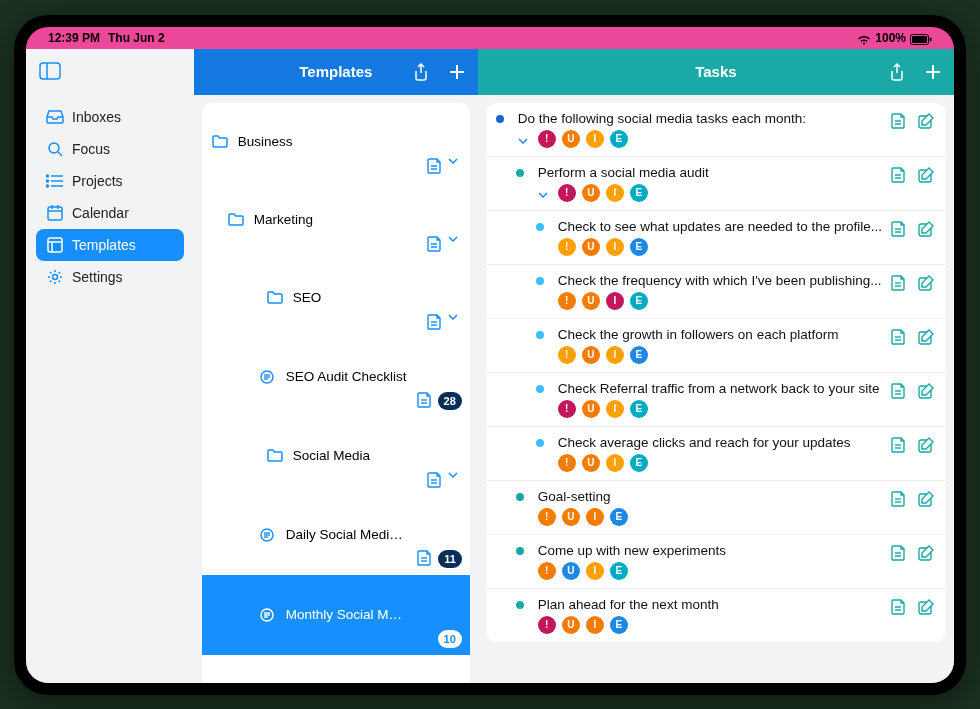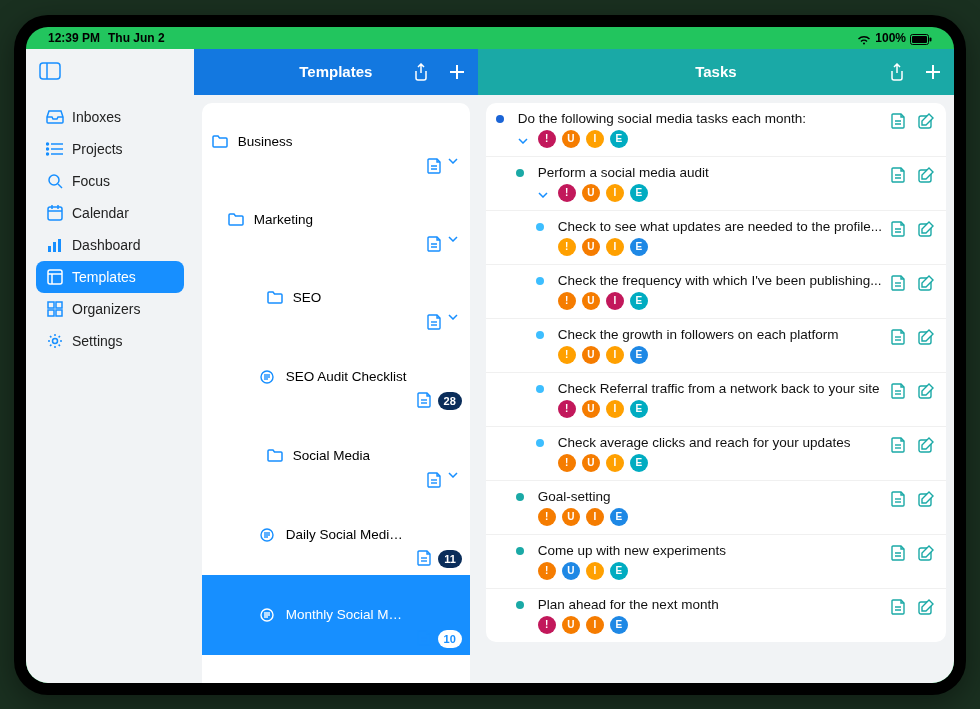--- a/index.html
+++ b/index.html
@@ -18,21 +18,21 @@
   height: 680px;
   background: #000;
   border-radius: 34px;
   padding: 12px;
   box-shadow: 0 8px 30px rgba(0,0,0,0.4);
 }
 
 .screen {
   width: 100%;
   height: 100%;
-  background: #22c55e;
+  background: #ec4899;
   border-radius: 22px;
   overflow: hidden;
   display: flex;
   flex-direction: column;
 }
 
 .status-bar {
   height: 22px;
   display: flex;
   justify-content: space-between;
@@ -241,81 +241,60 @@
               <span class="ic">
                 <svg width="18" height="14" viewBox="0 0 18 14" fill="none" stroke="currentColor" stroke-width="1.5">
                   <path d="M1 7l2-6h12l2 6v5a1 1 0 01-1 1H2a1 1 0 01-1-1z"></path>
                   <path d="M1 7h5l1 2h4l1-2h5"></path>
                 </svg>
               </span>
               <span>Inboxes</span>
             </div>
             <div class="nav-item">
               <span class="ic">
+                <svg width="16" height="16" viewBox="0 0 16 16" fill="none" stroke="currentColor" stroke-width="1.5">
+                  <circle cx="7" cy="7" r="5"></circle>
+                  <line x1="11" y1="11" x2="15" y2="15"></line>
+                </svg>
+              </span>
+              <span>Focus</span>
+            </div>
+            <div class="nav-item">
+              <span class="ic">
                 <svg width="18" height="14" viewBox="0 0 18 14" stroke="currentColor" stroke-width="1.5">
                   <line x1="5" y1="2" x2="17" y2="2"></line>
                   <line x1="5" y1="7" x2="17" y2="7"></line>
                   <line x1="5" y1="12" x2="17" y2="12"></line>
                   <circle cx="1.5" cy="2" r="1" fill="currentColor"></circle>
                   <circle cx="1.5" cy="7" r="1" fill="currentColor"></circle>
                   <circle cx="1.5" cy="12" r="1" fill="currentColor"></circle>
                 </svg>
               </span>
               <span>Projects</span>
             </div>
             <div class="nav-item">
               <span class="ic">
                 <svg width="16" height="16" viewBox="0 0 16 16" fill="none" stroke="currentColor" stroke-width="1.5">
-                  <circle cx="7" cy="7" r="5"></circle>
-                  <line x1="11" y1="11" x2="15" y2="15"></line>
-                </svg>
-              </span>
-              <span>Focus</span>
-            </div>
-            <div class="nav-item">
-              <span class="ic">
-                <svg width="16" height="16" viewBox="0 0 16 16" fill="none" stroke="currentColor" stroke-width="1.5">
                   <rect x="1" y="2" width="14" height="13" rx="2"></rect>
                   <line x1="1" y1="6" x2="15" y2="6"></line>
                   <line x1="5" y1="0" x2="5" y2="4"></line>
                   <line x1="11" y1="0" x2="11" y2="4"></line>
                 </svg>
               </span>
               <span>Calendar</span>
-            </div>
-            <div class="nav-item">
-              <span class="ic">
-                <svg width="16" height="14" viewBox="0 0 16 14" fill="currentColor">
-                  <rect x="1" y="8" width="3" height="6"></rect>
-                  <rect x="6" y="4" width="3" height="10"></rect>
-                  <rect x="11" y="1" width="3" height="13"></rect>
-                </svg>
-              </span>
-              <span>Dashboard</span>
             </div>
             <div class="nav-item active">
               <span class="ic">
                 <svg width="16" height="16" viewBox="0 0 16 16" fill="none" stroke="currentColor" stroke-width="1.5">
                   <rect x="1" y="1" width="14" height="14" rx="2"></rect>
                   <line x1="1" y1="5" x2="15" y2="5"></line>
                   <line x1="5" y1="5" x2="5" y2="15"></line>
                 </svg>
               </span>
               <span>Templates</span>
-            </div>
-            <div class="nav-item">
-              <span class="ic">
-                <svg width="16" height="16" viewBox="0 0 16 16" fill="none" stroke="currentColor" stroke-width="1.5">
-                  <rect x="1" y="1" width="6" height="6"></rect>
-                  <rect x="9" y="1" width="6" height="6"></rect>
-                  <rect x="1" y="9" width="6" height="6"></rect>
-                  <rect x="9" y="9" width="6" height="6"></rect>
-                </svg>
-              </span>
-              <span>Organizers</span>
             </div>
             <div class="nav-item">
               <span class="ic">
                 <svg width="16" height="16" viewBox="0 0 16 16" fill="none" stroke="currentColor" stroke-width="1.5">
                   <circle cx="8" cy="8" r="2.5"></circle>
                   <path d="M8 1v2M8 13v2M1 8h2M13 8h2M3 3l1.4 1.4M11.6 11.6L13 13M13 3l-1.4 1.4M4.4 11.6L3 13"></path>
                 </svg>
               </span>
               <span>Settings</span>
             </div>

